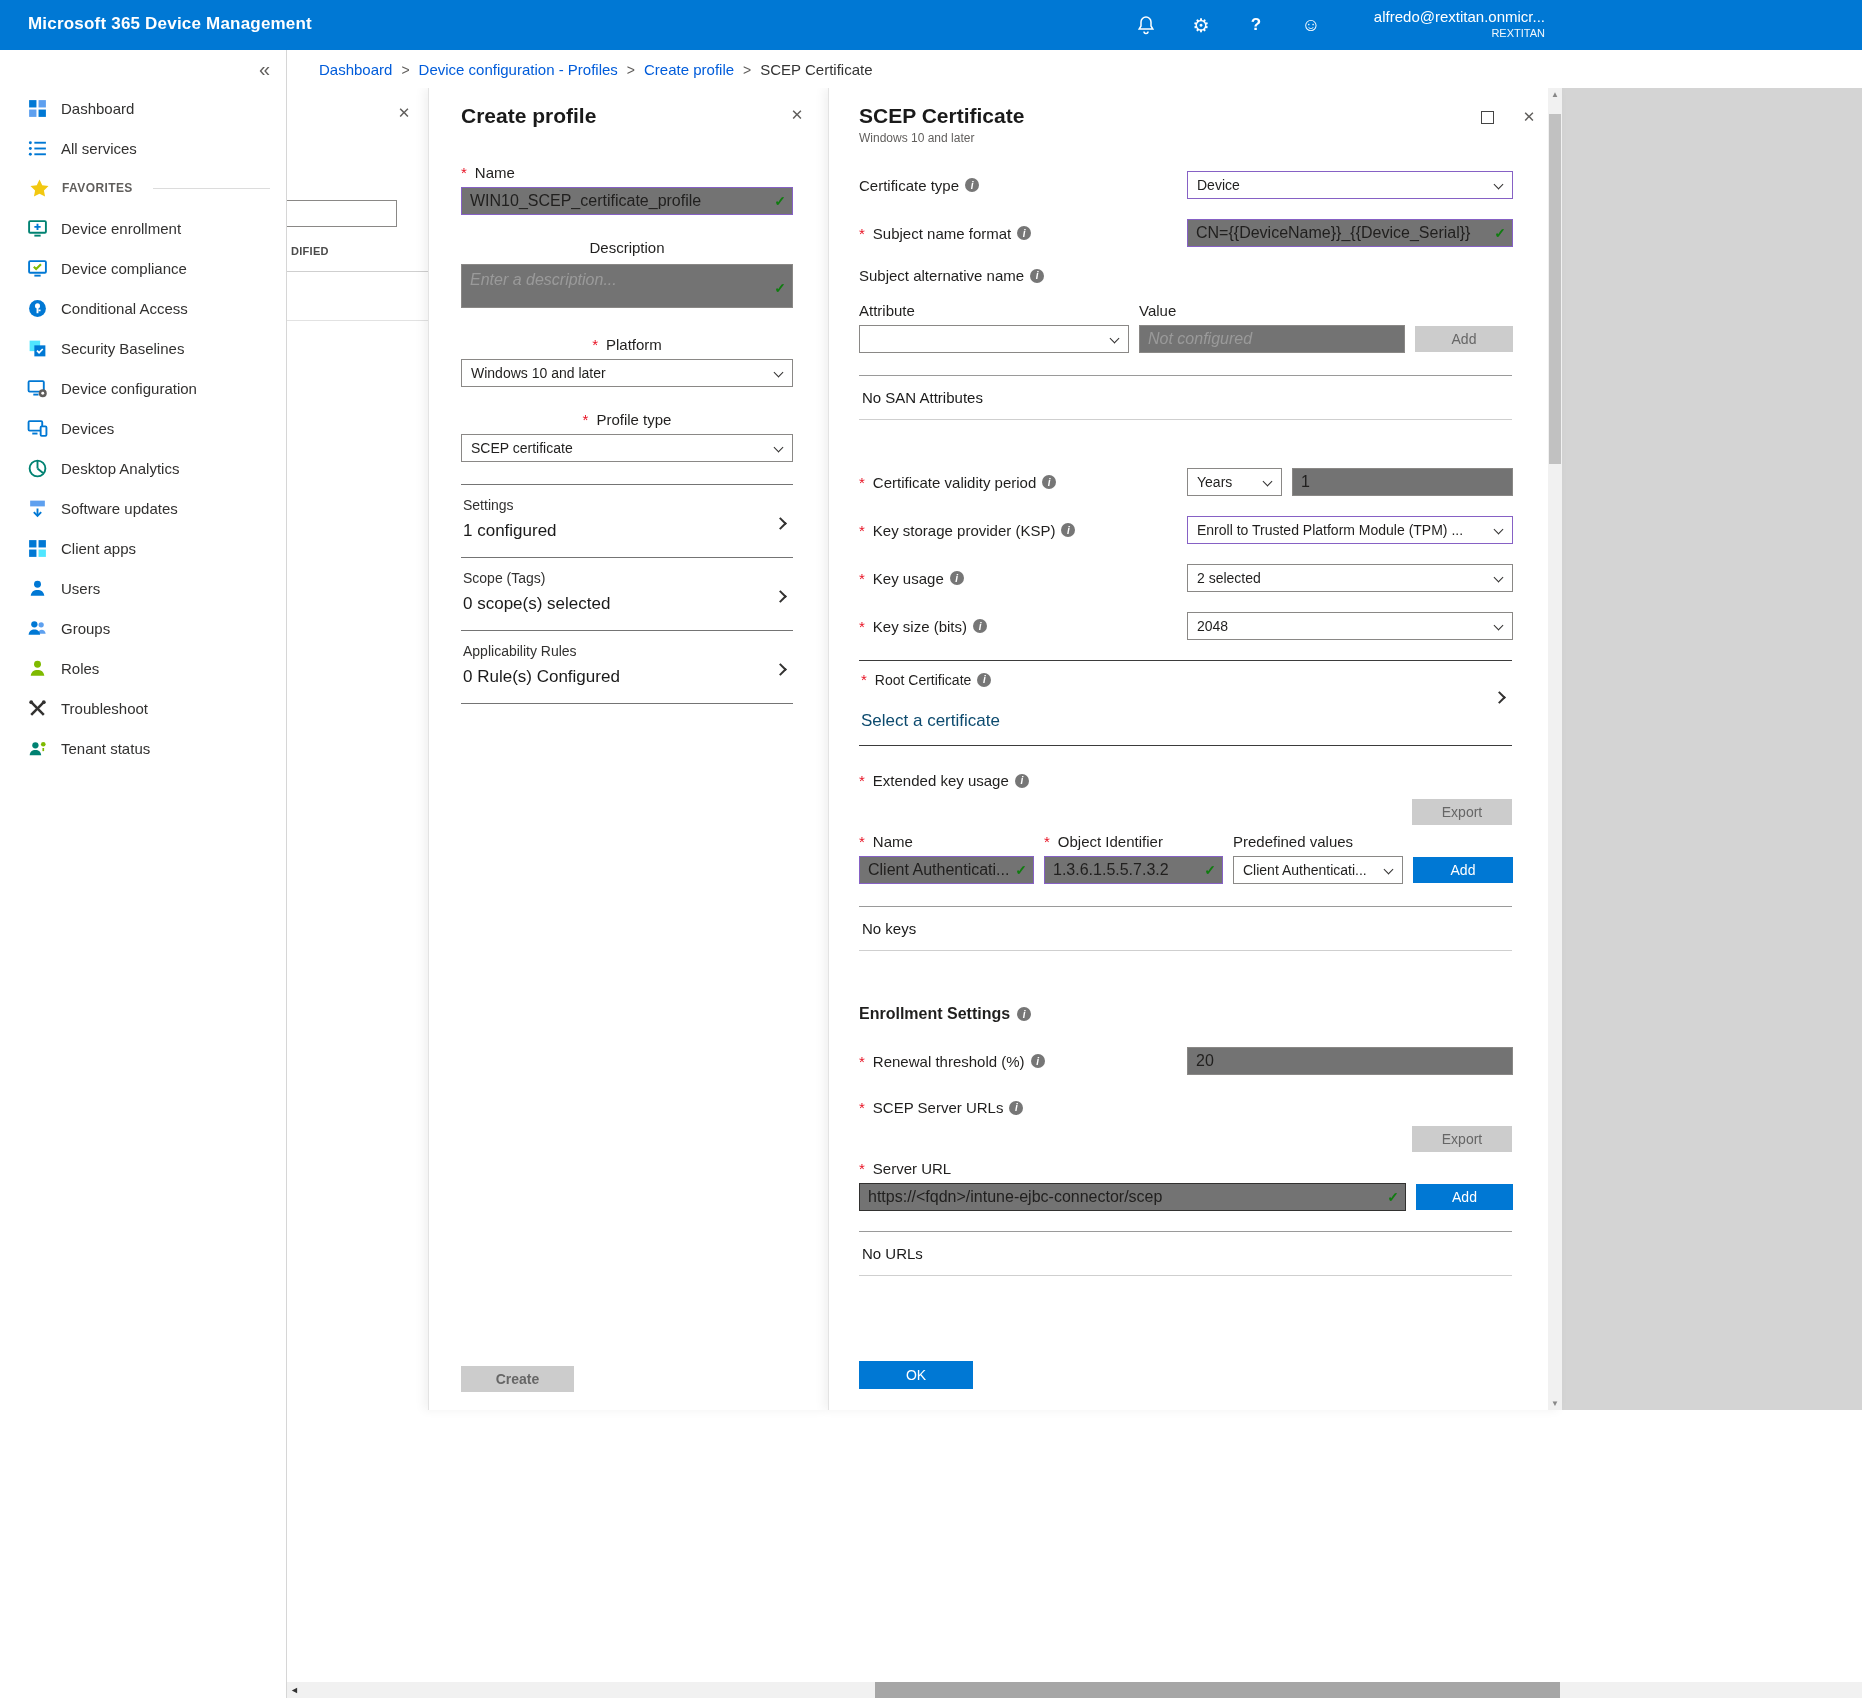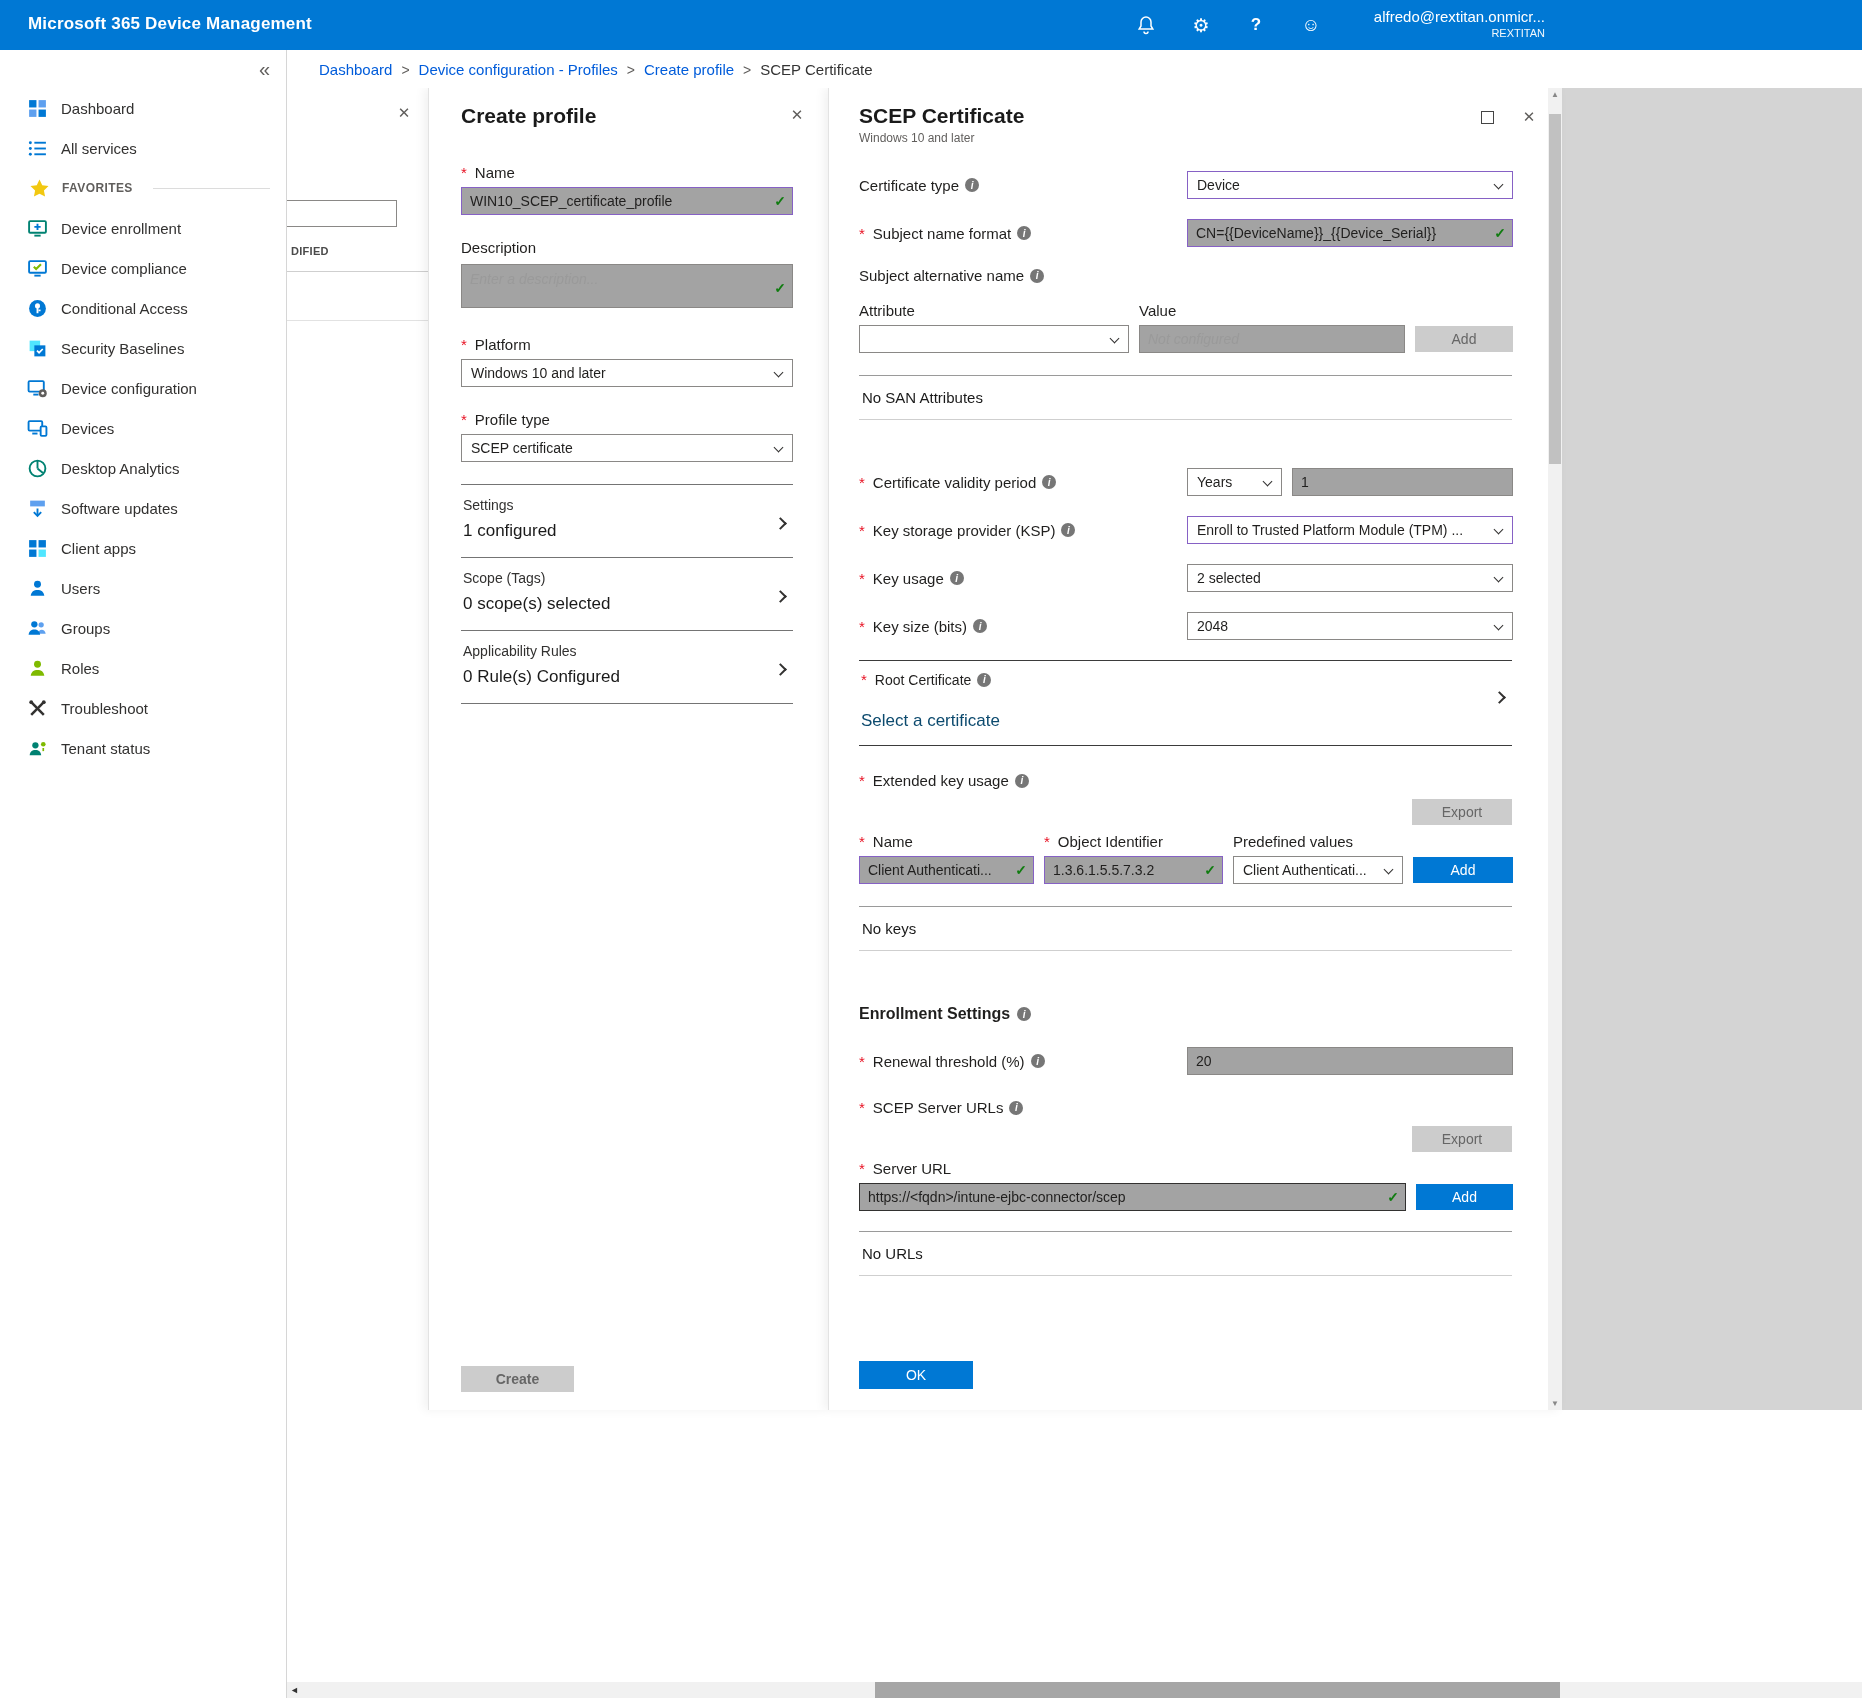--- a/index.html
+++ b/index.html
@@ -58,21 +58,21 @@
   .clip-search{position:absolute;left:-6px;top:112px;width:116px;height:27px;border:1px solid #8a8886;padding:0 8px;font-size:13px;}
   .clip-colhead{position:absolute;left:4px;top:157px;font-size:11px;font-weight:700;color:#4a4a4a;letter-spacing:.3px;}
   .clip-line1{position:absolute;left:0;right:0;top:183px;height:1px;background:#cfcfcf;}
   .clip-line2{position:absolute;left:0;right:0;top:232px;height:1px;background:#e2e2e2;}
 
   
   .flabel{font-size:15px;color:#201f1e;display:flex;align-items:center;gap:6px;}
   .req::before{content:"*";color:var(--red);margin-right:2px;font-size:15px;}
   .info{width:14px;height:14px;border-radius:50%;background:#767676;color:#fff;font-size:10px;font-weight:700;display:inline-flex;align-items:center;justify-content:center;cursor:pointer;flex:none;}
   .info::before{content:"i";font-style:italic;}
-  .txt{height:28px;border:1px solid #8a8886;font-size:14px;padding:0 8px;width:100%;background:#a3a3a3;color:#201f1e;font-family:"Liberation Sans",sans-serif;}
+  .txt{height:28px;border:1px solid #8a8886;font-size:16px;padding:0 8px;width:100%;background:#737373;color:#201f1e;font-family:"Liberation Sans",sans-serif;}
   .txt::placeholder, textarea::placeholder{color:#9a9a9a;font-style:italic;}
   textarea.txt{height:44px;resize:none;padding-top:6px;}
   .input-wrap{position:relative;}
   .input-wrap .check{position:absolute;right:7px;top:50%;transform:translateY(-50%);}
   .check{color:var(--green);font-weight:700;font-size:14px;}
   .check::before{content:"\2713";}
   .valid .txt, .dd.valid{border-color:var(--valid);}
   .pr24 .txt{padding-right:24px;}
   .dd{position:relative;height:28px;border:1px solid #8a8886;background:#fff;display:flex;align-items:center;padding:0 26px 0 9px;font-size:14px;cursor:pointer;white-space:nowrap;overflow:hidden;}
   .dd .dd-val{overflow:hidden;text-overflow:ellipsis;}
@@ -80,21 +80,21 @@
   .chev-r{width:9px;height:9px;border-right:2px solid #323130;border-bottom:2px solid #323130;transform:rotate(-45deg);}
   .btn{border:none;font-size:14px;cursor:pointer;display:flex;align-items:center;justify-content:center;font-family:"Liberation Sans",sans-serif;}
   .btn-primary{background:var(--accent);color:#fff;}
   .btn-gray{background:#cccccc;color:#666;}
   .h28{height:28px;} .h26{height:26px;}
 
   
   .blade-head{position:relative;padding:16px 24px 0 32px;}
   .bc-close{position:absolute;top:18px;right:22px;}
   .blade-create .blade-body{padding:14px 35px 0 32px;}
-  .mt22{margin-top:22px;} .mt24{margin-top:24px;} .mt6{margin-top:6px;} .mt8{margin-top:8px;}
+  .mt22{margin-top:22px;} .mt24{margin-top:24px;justify-content:center;} .mt6{margin-top:6px;} .mt8{margin-top:8px;}
   .nav-rows{margin-top:22px;}
   .nav-row{position:relative;padding:12px 2px 16px;border-bottom:1px solid #747474;cursor:pointer;}
   .nav-row:first-child{border-top:1px solid #747474;}
   .nav-row .t1{font-size:14px;color:#323130;}
   .nav-row .t2{font-size:17px;color:#1a1a1a;margin-top:8px;}
   .nav-row .chev-r{position:absolute;right:8px;top:34px;}
   .blade-foot-create{position:absolute;left:32px;bottom:18px;}
   .w113{width:113px;font-weight:bold;}
 
   

